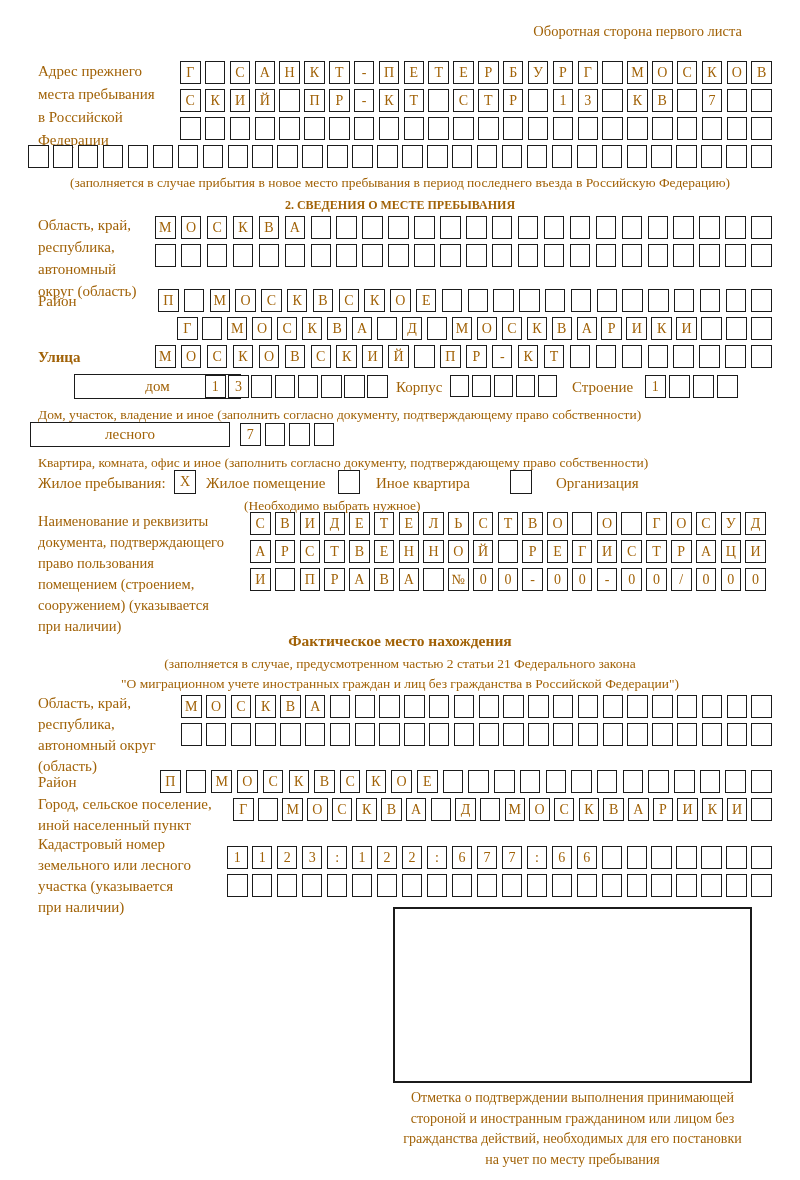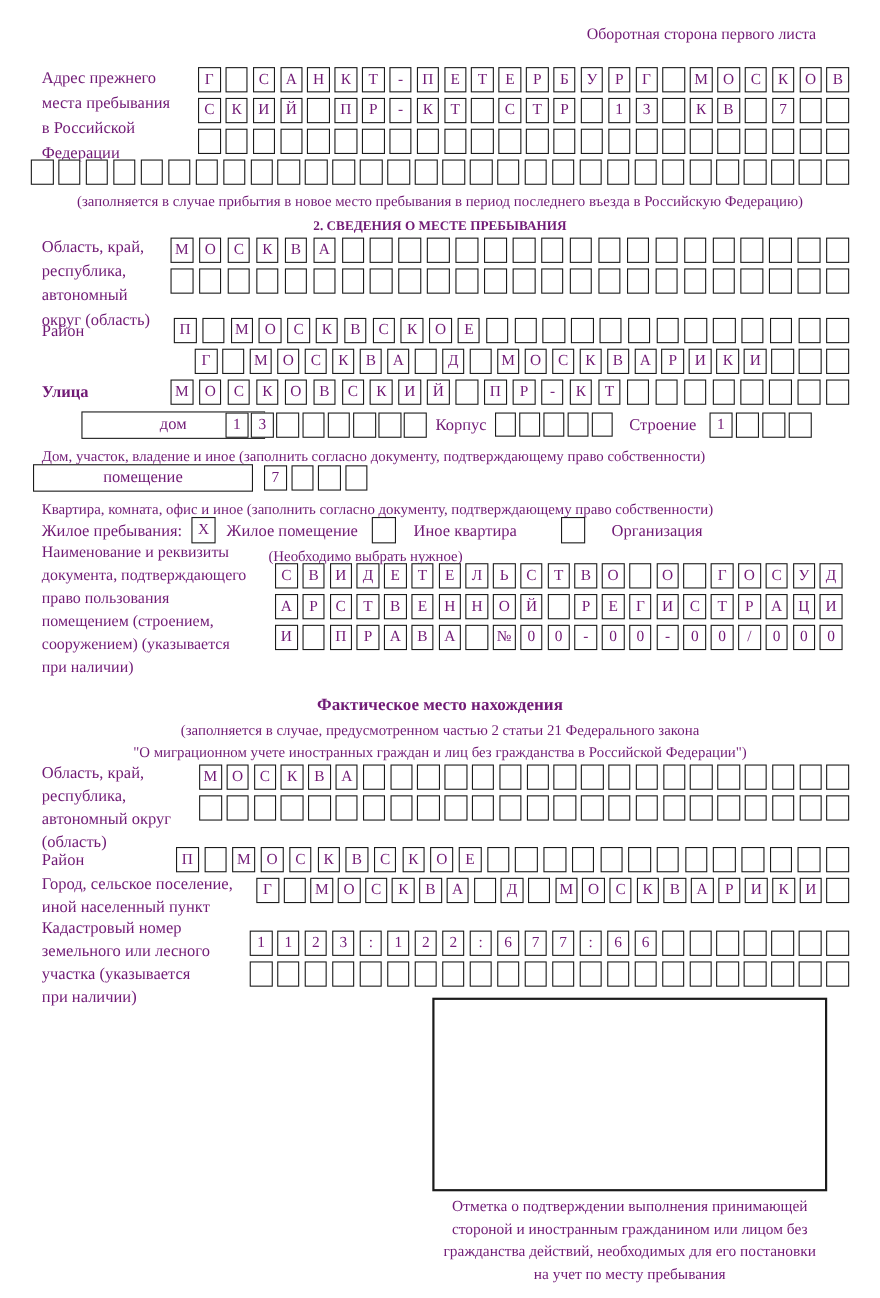--- a/index.html
+++ b/index.html
@@ -1,17 +1,17 @@
 <!DOCTYPE html>
 <html><head>
 <meta charset="utf-8">
 <style>
   html,body{margin:0;padding:0;background:#fff;}
   .page{position:relative;width:800px;height:1180px;background:#fff;overflow:hidden;
-        font-family:"Liberation Serif",serif;color:#701a75;}
+        font-family:"Liberation Serif",serif;color:#a16207;}
   .txt{position:absolute;font-size:15px;line-height:22px;}
   .multiline{white-space:pre-line;}
   .caption{font-size:13.5px;}
   .center{text-align:center;}
   .bold{font-weight:bold;}
   .boxrow{position:absolute;display:flex;justify-content:space-between;}
   .cbox{box-sizing:border-box;flex:none;width:20.5px;height:23px;border:1.7px solid #1b1b1b;
         display:flex;align-items:center;justify-content:center;font-size:14px;background:#fff;}
   .boxrow.sm .cbox{width:19px;height:22px;}
   .bigbox{position:absolute;box-sizing:border-box;border:1.7px solid #1b1b1b;height:25px;
@@ -306,39 +306,39 @@
     </div>
   <div class="txt" style="left:572px;top:376px;">Строение</div>
   <div class="boxrow" style="left:645px;top:375px;width:93px;">
       <span class="cbox">1</span>
       <span class="cbox"></span>
       <span class="cbox"></span>
       <span class="cbox"></span>
     </div>
   <div class="txt caption" style="left:38px;top:404px;">Дом, участок, владение и иное (заполнить согласно документу, подтверждающему право собственности)</div>
 
-  <div class="bigbox" style="left:30px;top:422px;width:200px;">помещение</div>
+  <div class="bigbox" style="left:30px;top:422px;width:200px;">лесного</div>
   <div class="boxrow" style="left:240px;top:423px;width:94px;">
       <span class="cbox">7</span>
       <span class="cbox"></span>
       <span class="cbox"></span>
       <span class="cbox"></span>
     </div>
   <div class="txt caption" style="left:38px;top:452px;">Квартира, комната, офис и иное (заполнить согласно документу, подтверждающему право собственности)</div>
 
   <div class="txt" style="left:38px;top:472px;">Жилое пребывания:</div>
   <div class="chk" style="left:174px;top:470px;">X</div>
   <div class="txt" style="left:206px;top:472px;text-align:right;">Жилое помещение</div>
   <div class="chk" style="left:338px;top:470px;"></div>
   <div class="txt" style="left:376px;top:472px;">Иное квартира</div>
   <div class="chk" style="left:510px;top:470px;"></div>
   <div class="txt" style="left:556px;top:472px;">Организация</div>
   <div class="txt caption" style="left:244px;top:495px;">(Необходимо выбрать нужное)</div>
 
-  <div class="txt multiline" style="left:38px;top:492px;line-height:21px;font-size:14.5px;">Наименование и реквизиты
+  <div class="txt multiline" style="left:38px;top:511px;line-height:21px;font-size:14.5px;">Наименование и реквизиты
 документа, подтверждающего
 право пользования
 помещением (строением,
 сооружением) (указывается
 при наличии)</div>
   <div class="boxrow" style="left:250px;top:512px;width:516px;">
       <span class="cbox">С</span>
       <span class="cbox">В</span>
       <span class="cbox">И</span>
       <span class="cbox">Д</span>

